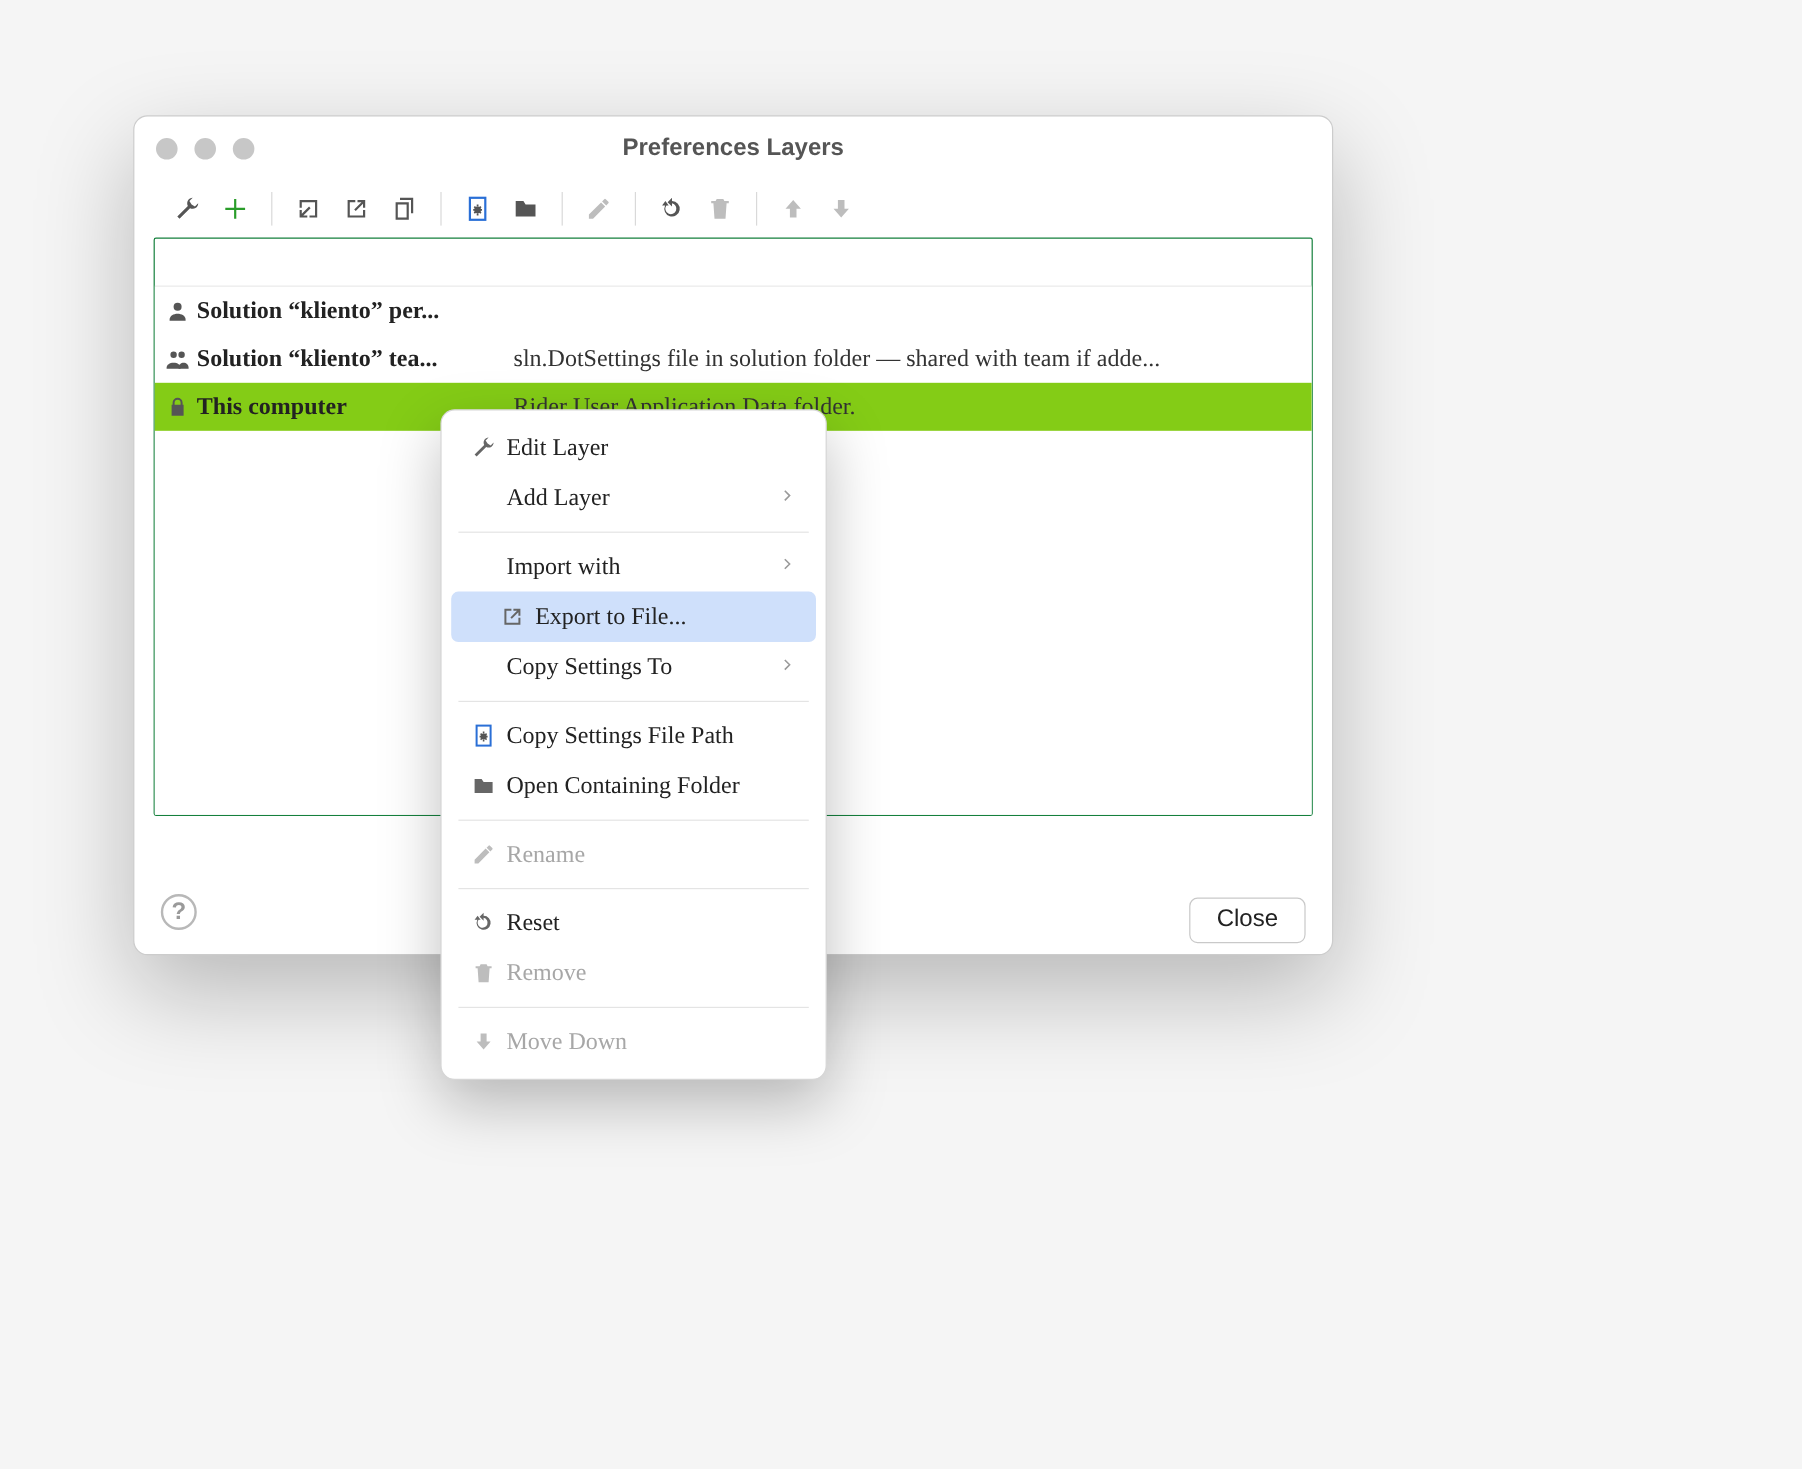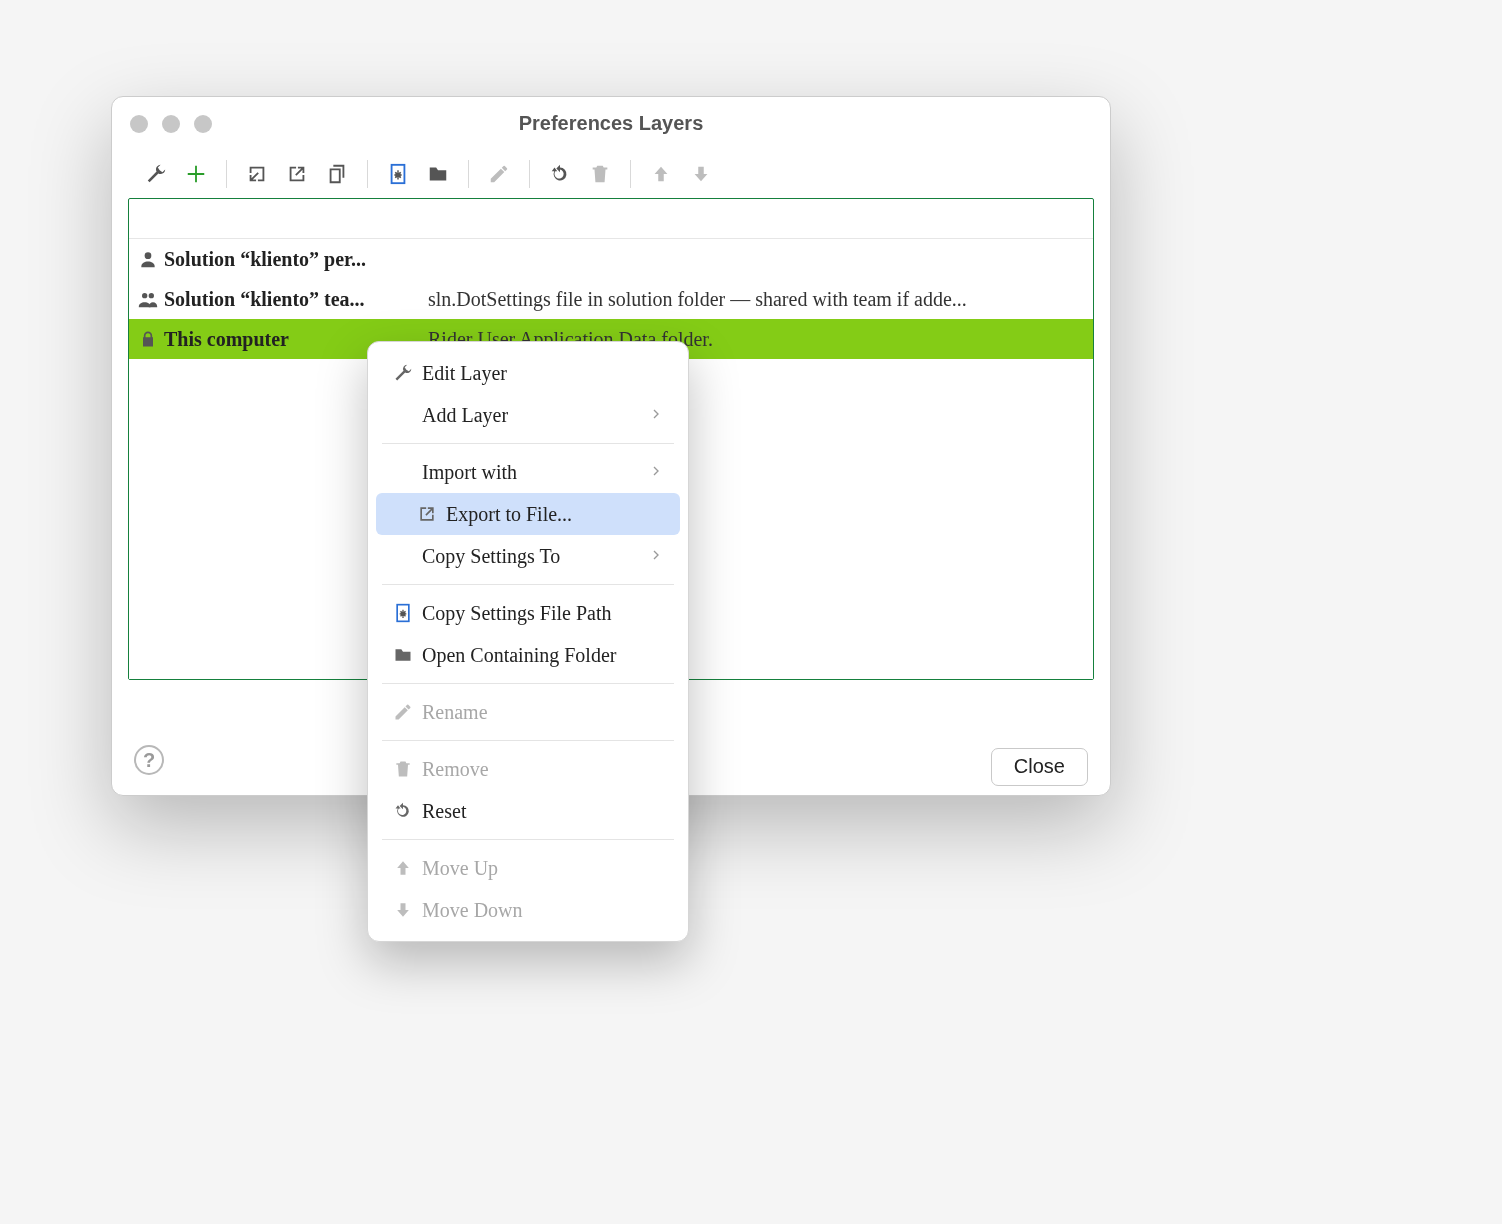--- a/index.html
+++ b/index.html
@@ -383,46 +383,38 @@
   <div class="cm-sep"></div>
   <div class="cm-item disabled">
     <span class="mi-ic">
         <svg>
           <use href="#i-pencil"></use>
         </svg>
       </span>
     <span class="mi-label">Rename</span>
   </div>
   <div class="cm-sep"></div>
+  <div class="cm-item">
+    <span class="mi-ic">
+        <svg>
+          <use href="#i-reset"></use>
+        </svg>
+      </span>
+    <span class="mi-label">Reset</span>
+  </div>
   <div class="cm-item disabled">
     <span class="mi-ic">
         <svg>
           <use href="#i-trash"></use>
         </svg>
       </span>
     <span class="mi-label">Remove</span>
-  </div>
-  <div class="cm-item">
-    <span class="mi-ic">
-        <svg>
-          <use href="#i-reset"></use>
-        </svg>
-      </span>
-    <span class="mi-label">Reset</span>
   </div>
   <div class="cm-sep"></div>
   <div class="cm-item disabled">
     <span class="mi-ic">
         <svg>
-          <use href="#i-up"></use>
-        </svg>
-      </span>
-    <span class="mi-label">Move Up</span>
-  </div>
-  <div class="cm-item disabled">
-    <span class="mi-ic">
-        <svg>
           <use href="#i-down"></use>
         </svg>
       </span>
     <span class="mi-label">Move Down</span>
   </div>
 </div>
 
 </body></html>

